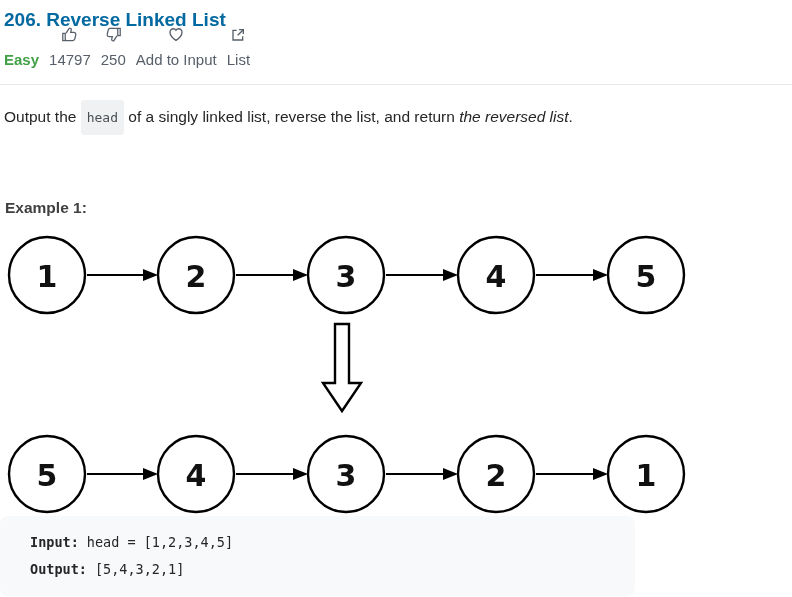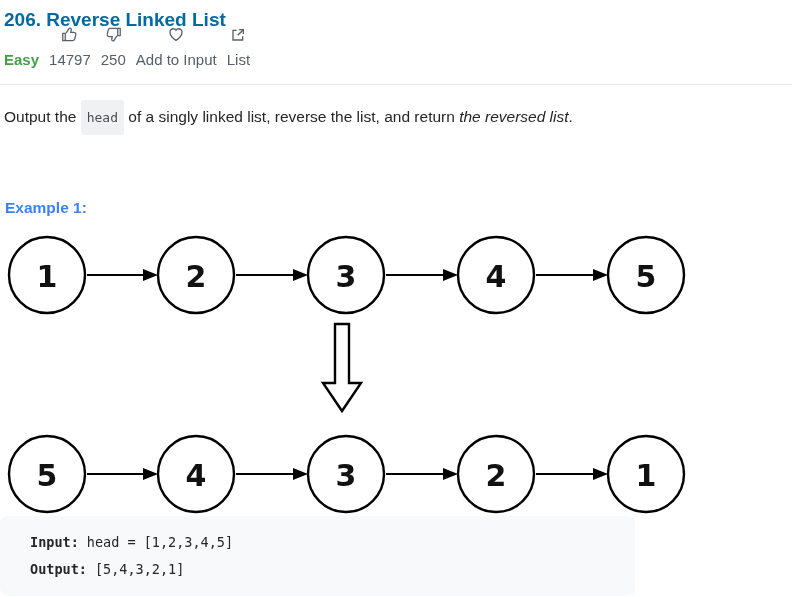--- a/index.html
+++ b/index.html
@@ -25,21 +25,21 @@
   
   .para{
     margin:21px 4px 0 4px;font-size:15.5px;line-height:22px;color:#262626;
   }
   .inline-code{
     font-family:"DejaVu Sans Mono",monospace;font-size:13px;
     background:#f0f1f2;color:#4a4f55;border-radius:3px;padding:10px 6px;
   }
   .em{font-style:italic;}
   .example-heading{
-    margin:69px 0 0 5px;font-size:15.5px;font-weight:bold;color:#3b82f6;
+    margin:69px 0 0 5px;font-size:15.5px;font-weight:bold;color:#404040;
     line-height:20px;
   }
   
   .diagram{margin-top:14px;width:692px;height:282px;}
   
   .code-block{
     margin-top:2px;background:#f7f9fa;border-radius:8px;
     padding:13px 30px;box-sizing:border-box;width:635px;
     font-family:"DejaVu Sans Mono",monospace;font-size:13.5px;color:#262626;
   }

